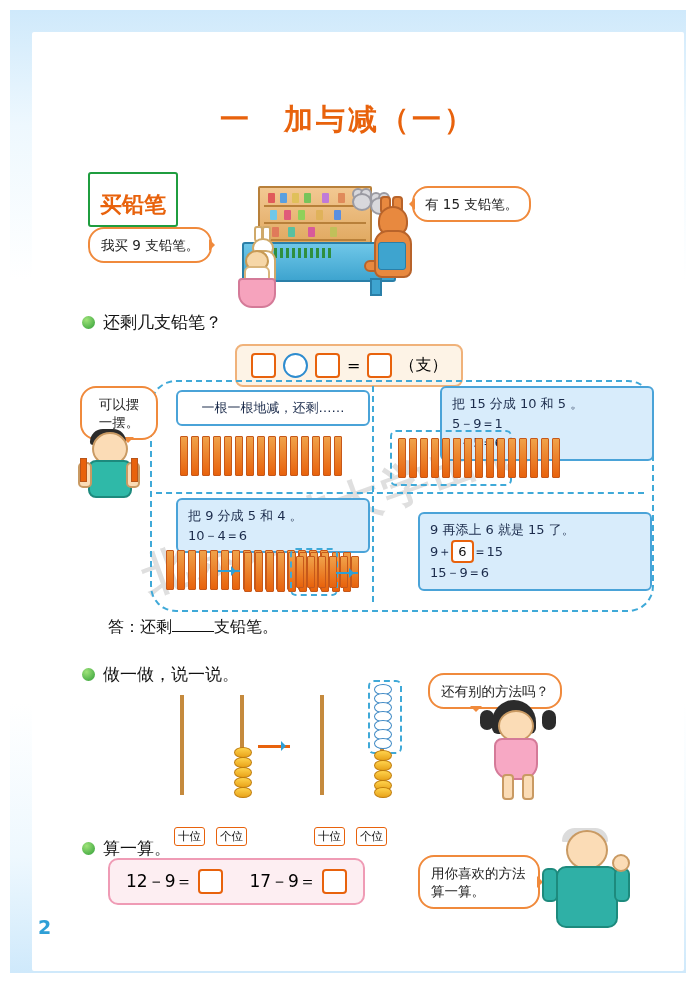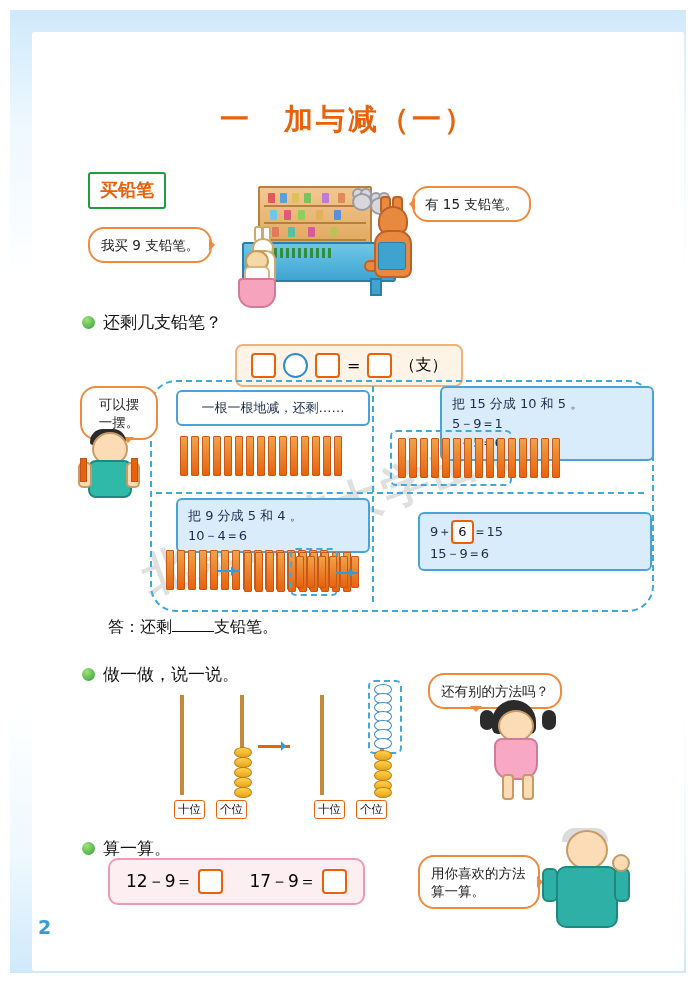--- a/index.html
+++ b/index.html
@@ -28,23 +28,23 @@
     text-align:center;
     font-size:29px;font-weight:bold;color:#e8620c;
     letter-spacing:3px;
     font-family:"DejaVu Sans",sans-serif;
   }
 
   
   .lesson-tag{
     position:absolute;left:88px;top:172px;
     border:2px solid #1f9d3f;
-    padding:4px 10px 5px 10px;
+    padding:16px 10px 5px 10px;
     border-radius:3px;
-    color:#e8620c;font-weight:bold;font-size:18px;
+    color:#e8620c;font-weight:bold;font-size:22px;
     background:#ffffff;
     font-family:"DejaVu Sans",sans-serif;
   }
 
   
   .scene{
     position:absolute;left:236px;top:186px;width:180px;height:110px;
   }
   .shelf{
     position:absolute;left:22px;top:0;width:110px;height:56px;
@@ -235,20 +235,21 @@
   
   .abacus{position:absolute;}
   .rod{position:absolute;width:4px;background:#c58a3d;}
   .bead{position:absolute;width:16px;height:9px;border-radius:50%;background:linear-gradient(180deg,#ffd34d,#e8a31a);border:1px solid #c07d0c;}
   .beadring{position:absolute;width:16px;height:9px;border-radius:50%;background:#fff;border:1.5px solid #3d88c4;}
 
   .placelabel{
     position:absolute;font-size:11.5px;color:#111;background:#fff;
     border:1.5px solid #e8620c;border-radius:3px;padding:1px 3px;
     font-family:"DejaVu Sans",sans-serif;
+    margin-top:27px;
   }
 
   
   #bubble-other{left:428px;top:673px;}
   .girl{position:absolute;left:478px;top:700px;width:80px;height:105px;}
   .girl .hair{position:absolute;left:14px;top:0;width:44px;height:34px;background:#2b2b2b;border-radius:22px 22px 6px 6px;}
   .girl .pig{position:absolute;width:14px;height:20px;background:#2b2b2b;border-radius:8px;top:10px;}
   .girl .pig.l{left:2px;}
   .girl .pig.r{right:2px;}
   .girl .face{position:absolute;left:20px;top:10px;width:32px;height:28px;background:#fbdcb6;border:2px solid #c99a63;border-radius:50%;}
@@ -417,20 +418,21 @@
   <div>5－9＝1</div>
   <div>1＋5＝6</div>
 </div>
 
 <div class="note blue" id="note-split9">
   <div>把 9 分成 5 和 4 。</div>
   <div>10－4＝6</div>
 </div>
 
 <div class="note blue" id="note-add6">
+  <div>9 再添上 6 就是 15 了。</div>
   <div>
     <span>9＋</span><span class="boxed6">6</span><span>＝15</span>
   </div>
   <div>15－9＝6</div>
 </div>
 
 <div class="pencils" id="pen-a">
   <i></i>
     <i></i>
     <i></i>

